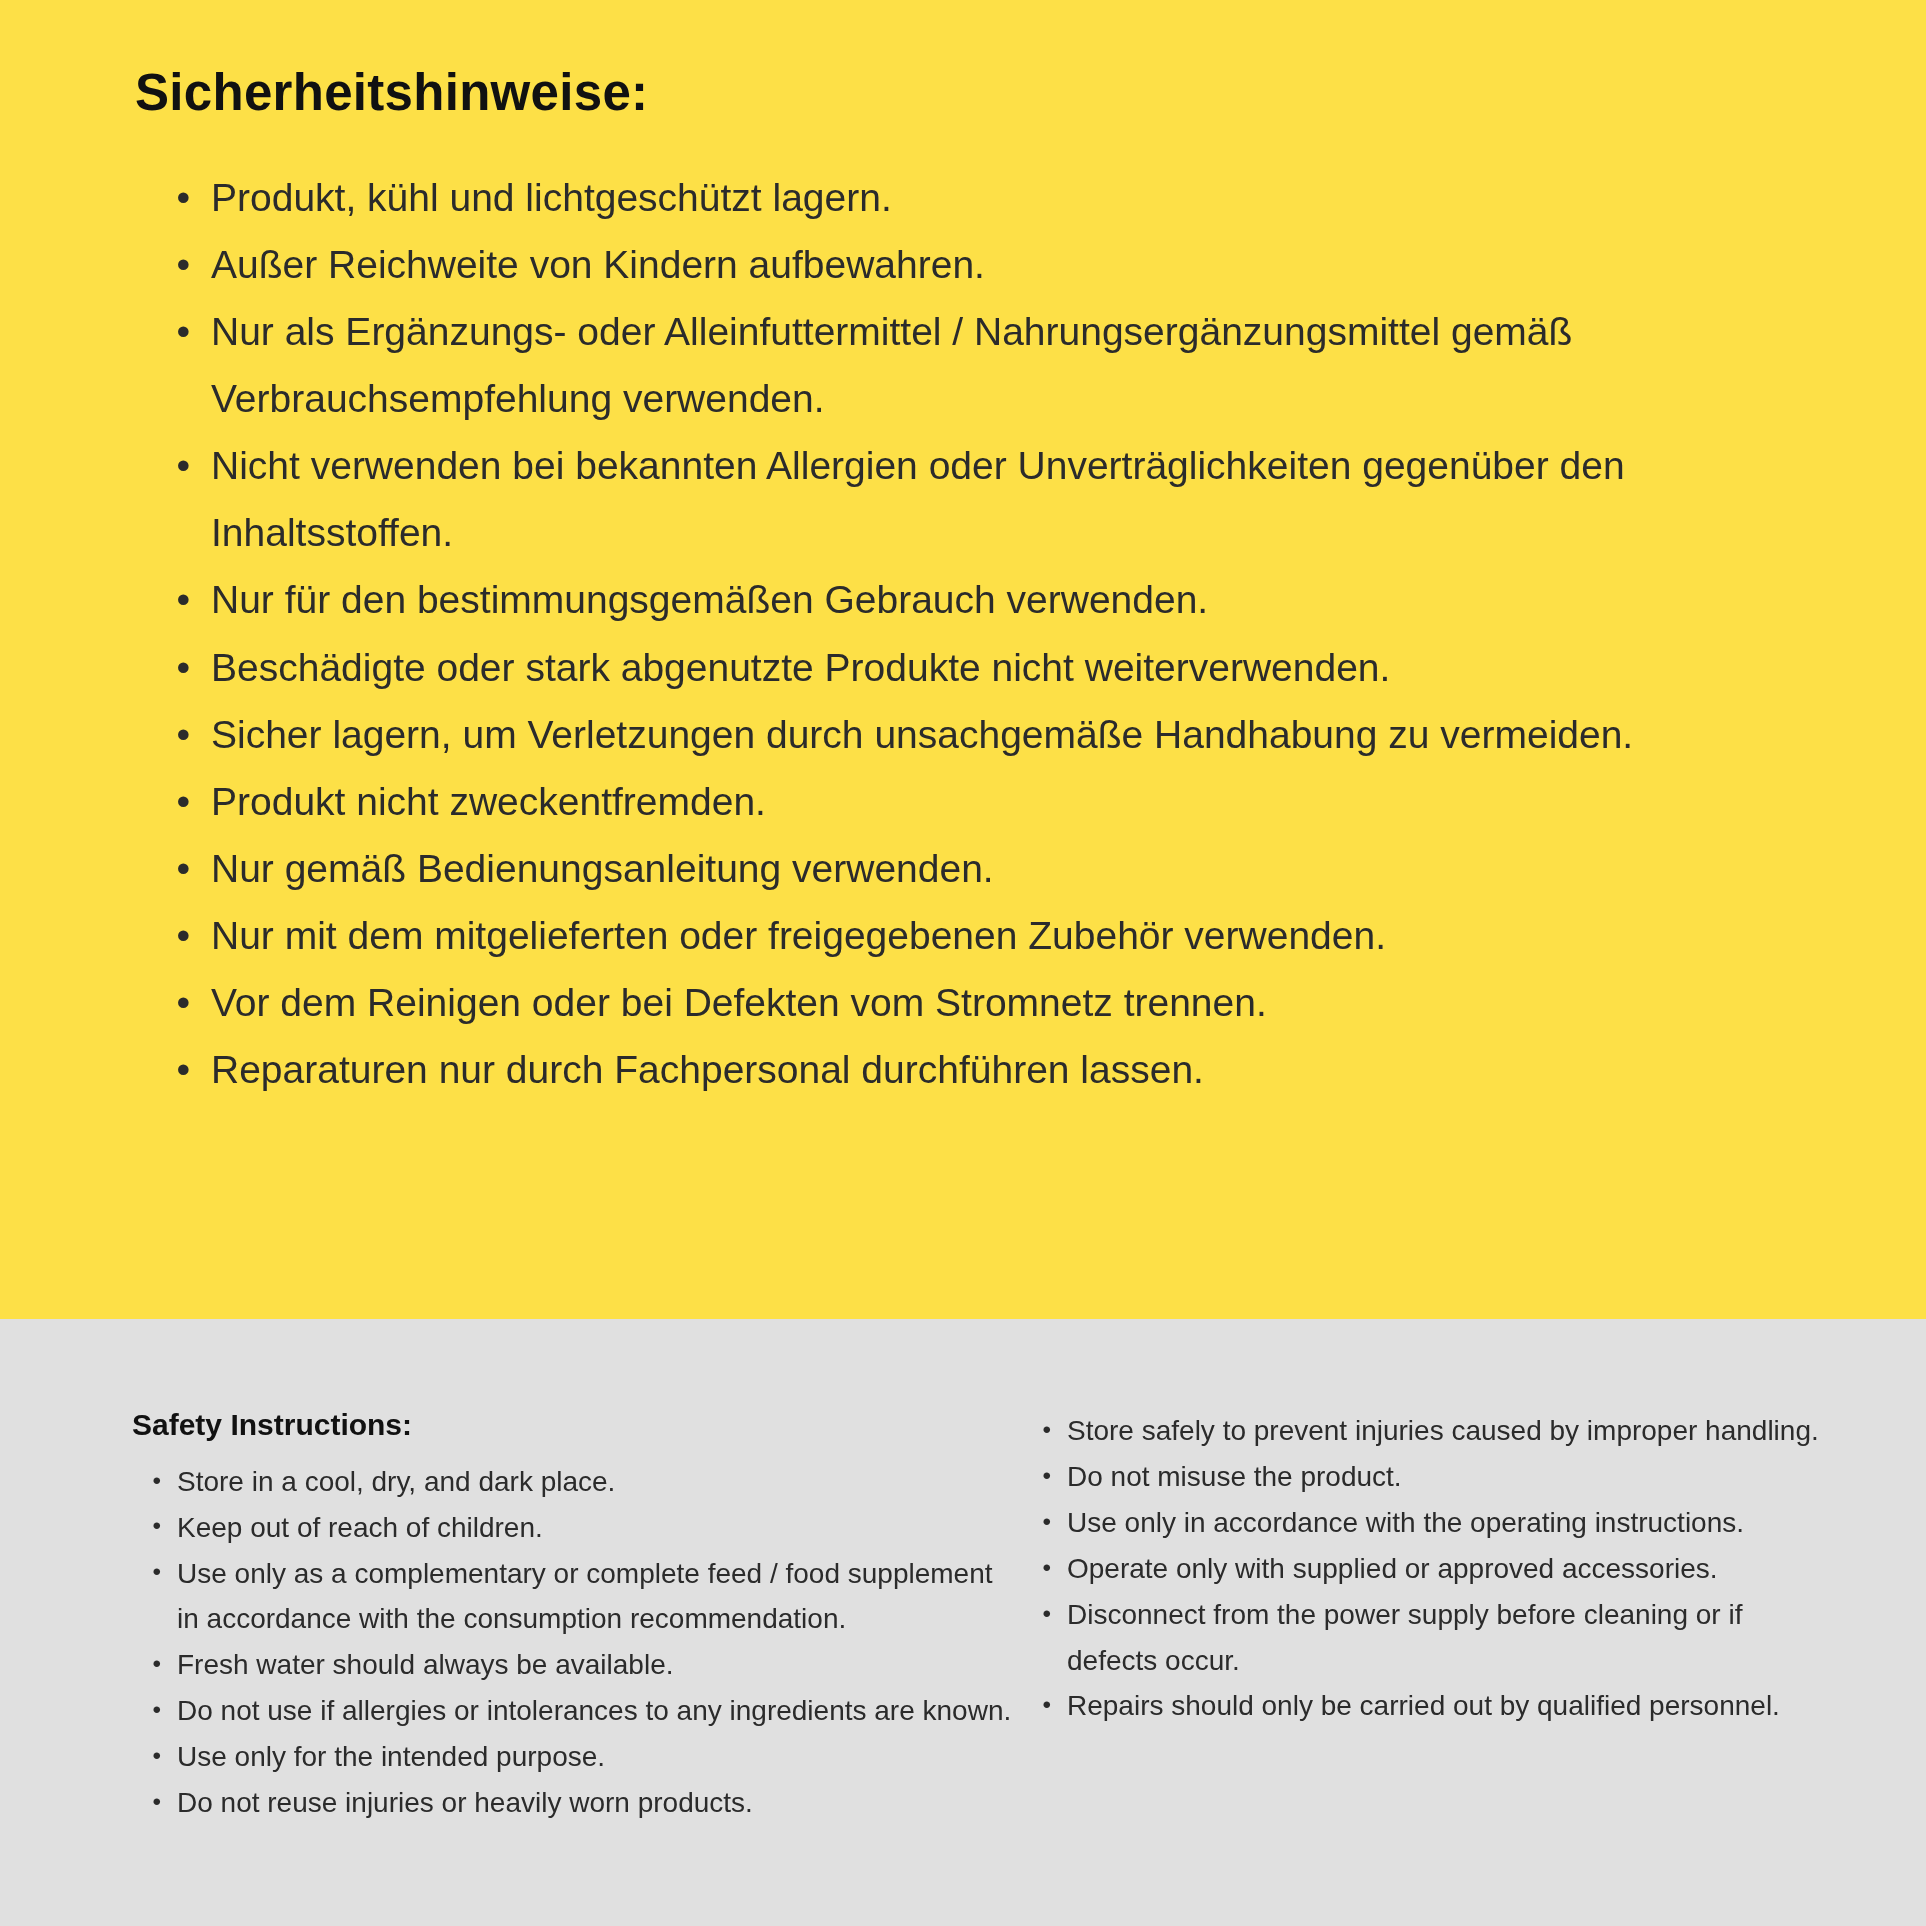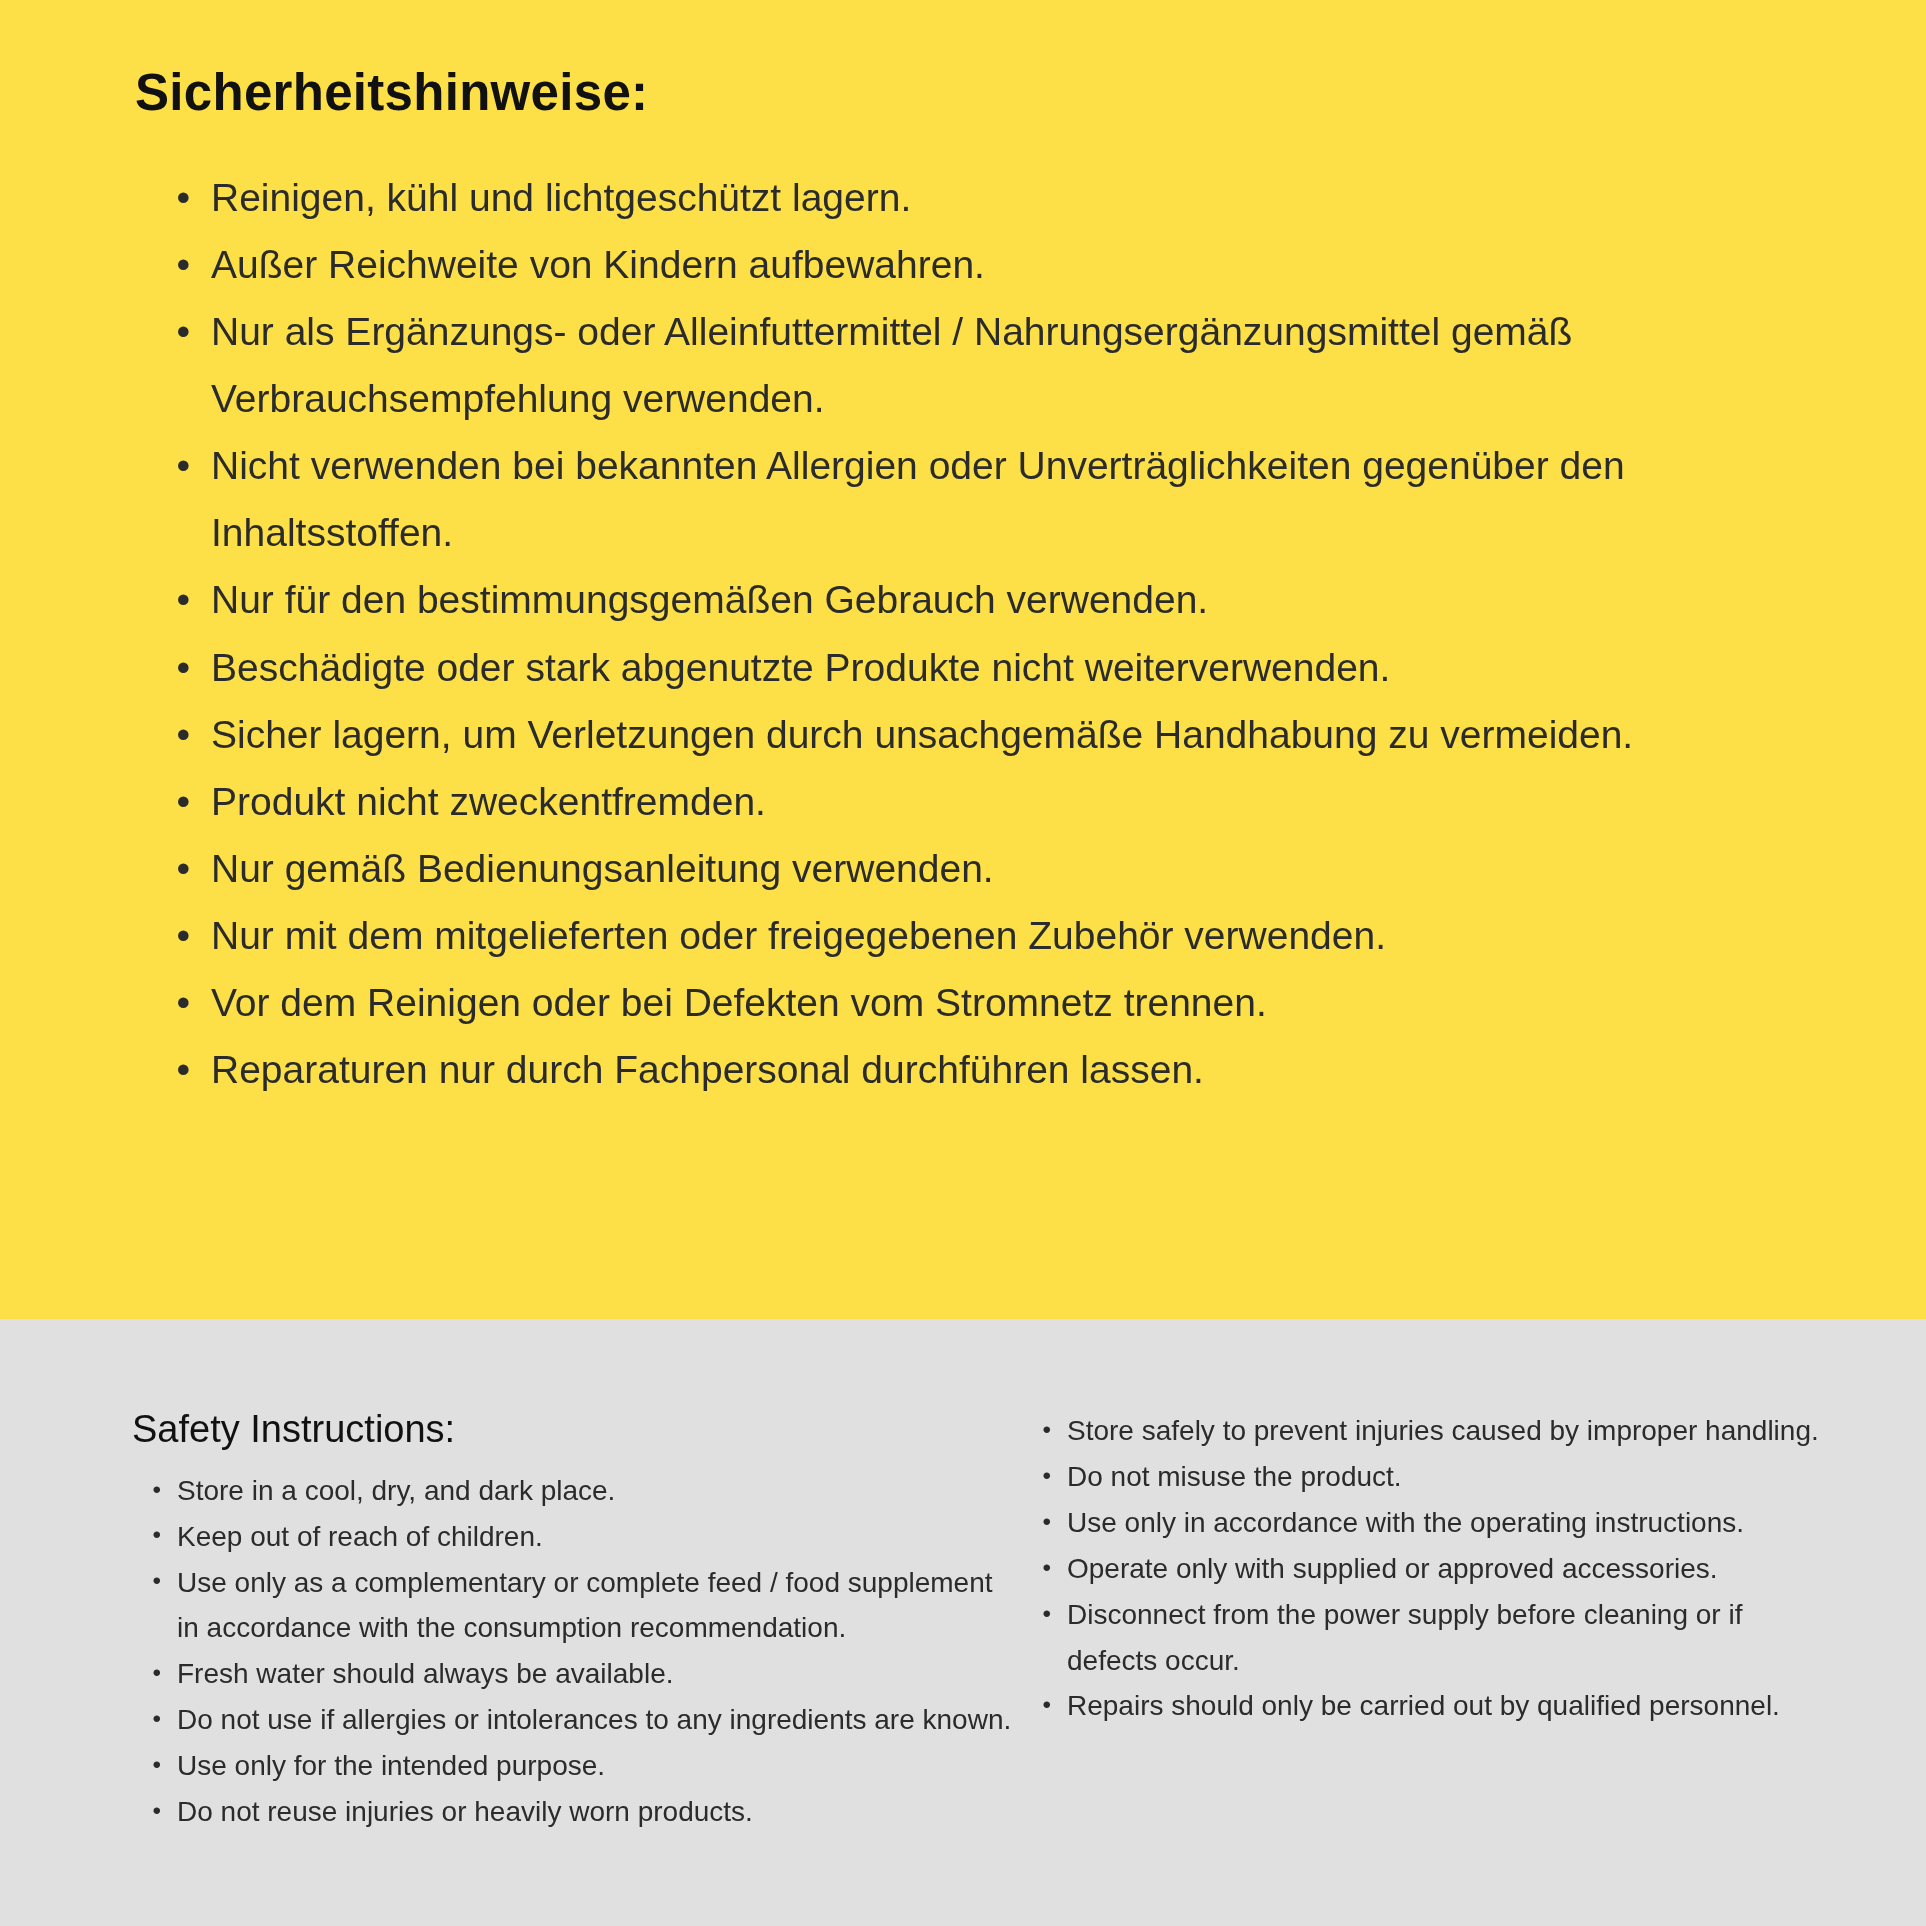--- a/index.html
+++ b/index.html
@@ -50,22 +50,22 @@
     height: 607px;
     background: #e0e0e0;
     display: flex;
     padding: 89px 90px 0 132px;
     gap: 19px;
   }
   .col-left { width: 889px; flex: none; }
   .col-right { flex: 1; }
 
   .section-en h2 {
-    font-size: 38px;
-    font-weight: 400;
+    font-size: 30px;
+    font-weight: 700;
     color: #111111;
     margin-bottom: 16.7px;
   }
   .section-en ul {
     list-style: none;
     font-size: 28px;
     line-height: 1.64;
     color: #2b2b2b;
   }
   .col-left ul { margin-left: 18px; }
@@ -82,21 +82,21 @@
   }
 </style>
 </head>
 <body>
 
 <div class="page">
 
   <section class="section-de">
     <h1>Sicherheitshinweise:</h1>
     <ul>
-        <li>Reinigen, kühl und lichtgeschützt lagern.</li>
+        <li>Produkt, kühl und lichtgeschützt lagern.</li>
         <li>Außer Reichweite von Kindern aufbewahren.</li>
         <li>Nur als Ergänzungs- oder Alleinfuttermittel / Nahrungsergänzungsmittel gemäß Verbrauchsempfehlung verwenden.</li>
         <li>Nicht verwenden bei bekannten Allergien oder Unverträglichkeiten gegenüber den Inhaltsstoffen.</li>
         <li>Nur für den bestimmungsgemäßen Gebrauch verwenden.</li>
         <li>Beschädigte oder stark abgenutzte Produkte nicht weiterverwenden.</li>
         <li>Sicher lagern, um Verletzungen durch unsachgemäße Handhabung zu vermeiden.</li>
         <li>Produkt nicht zweckentfremden.</li>
         <li>Nur gemäß Bedienungsanleitung verwenden.</li>
         <li>Nur mit dem mitgelieferten oder freigegebenen Zubehör verwenden.</li>
         <li>Vor dem Reinigen oder bei Defekten vom Stromnetz trennen.</li>

